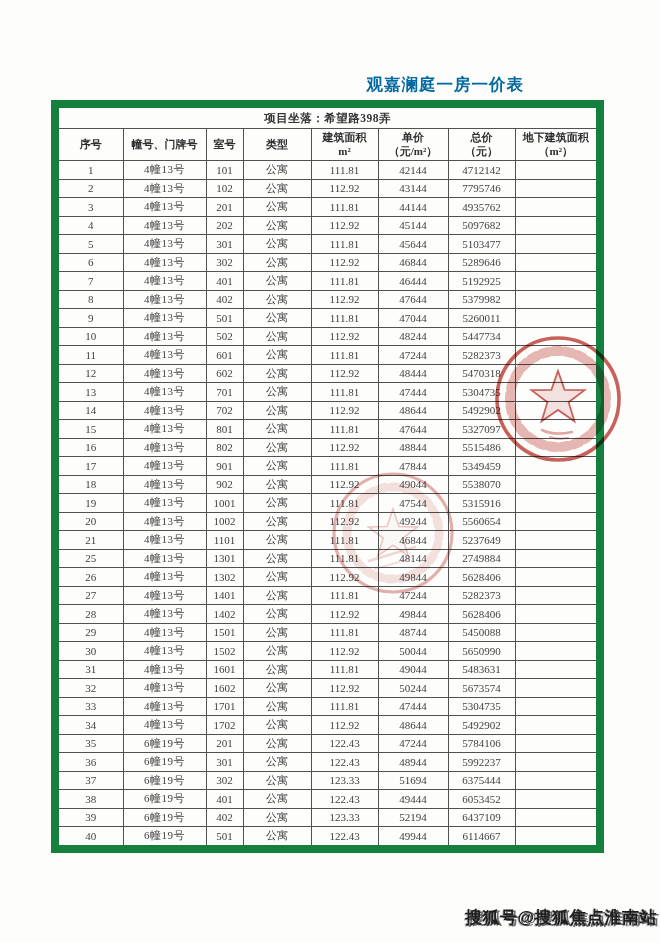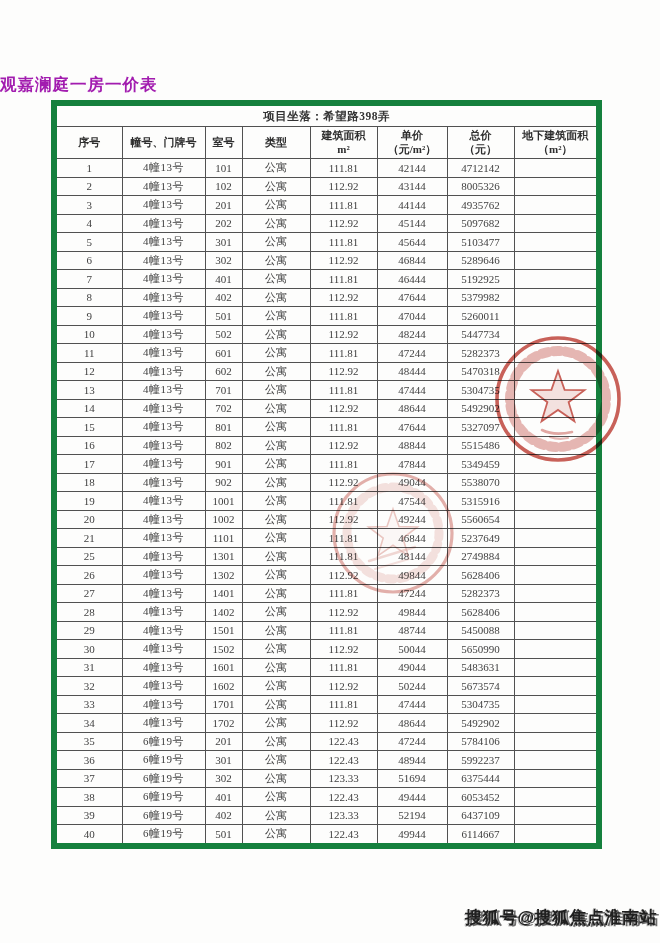--- a/index.html
+++ b/index.html
@@ -1,27 +1,27 @@
 <!DOCTYPE html>
 <html style="--seal-red: #bf4036; --seal-faint: #c9655a; --wm-color: #1f1f1f;"><head>
 <meta charset="utf-8">
 <style>
   html,body{margin:0;padding:0;background:#ffffff;}
   .page{
     position:relative;width:660px;height:943px;background:#fdfdfc;overflow:hidden;
     font-family:"Liberation Serif","DejaVu Serif",serif;
   }
   .doc-title{
-    position:absolute;top:74px;left:0;width:524px;text-align:left;
-    font-size:16.5px;font-weight:bold;color:#a21caf;letter-spacing:1px;
+    position:absolute;top:74px;left:0;width:524px;text-align:right;
+    font-size:16.5px;font-weight:bold;color:#0369a1;letter-spacing:1px;
   }
   table.price{
     position:absolute;left:51px;top:100px;width:545px;
     border-collapse:collapse;table-layout:fixed;
-    border:6px solid #15803d;
+    border:8px solid #15803d;
   }
   table.price th,table.price td{
     border:1px solid #515151;
     text-align:center;vertical-align:middle;
     padding:0;overflow:hidden;white-space:nowrap;
     color:#414141;font-size:11px;
   }
   tr.location-row th{
     height:20px;font-size:11.5px;font-weight:bold;color:#333;letter-spacing:0.5px;
   }
@@ -102,21 +102,21 @@
           <td>4712142</td>
           <td></td>
         </tr>
         <tr>
           <td>2</td>
           <td>4幢13号</td>
           <td>102</td>
           <td>公寓</td>
           <td>112.92</td>
           <td>43144</td>
-          <td>8005326</td>
+          <td>7795746</td>
           <td></td>
         </tr>
         <tr>
           <td>3</td>
           <td>4幢13号</td>
           <td>201</td>
           <td>公寓</td>
           <td>111.81</td>
           <td>44144</td>
           <td>4935762</td>

